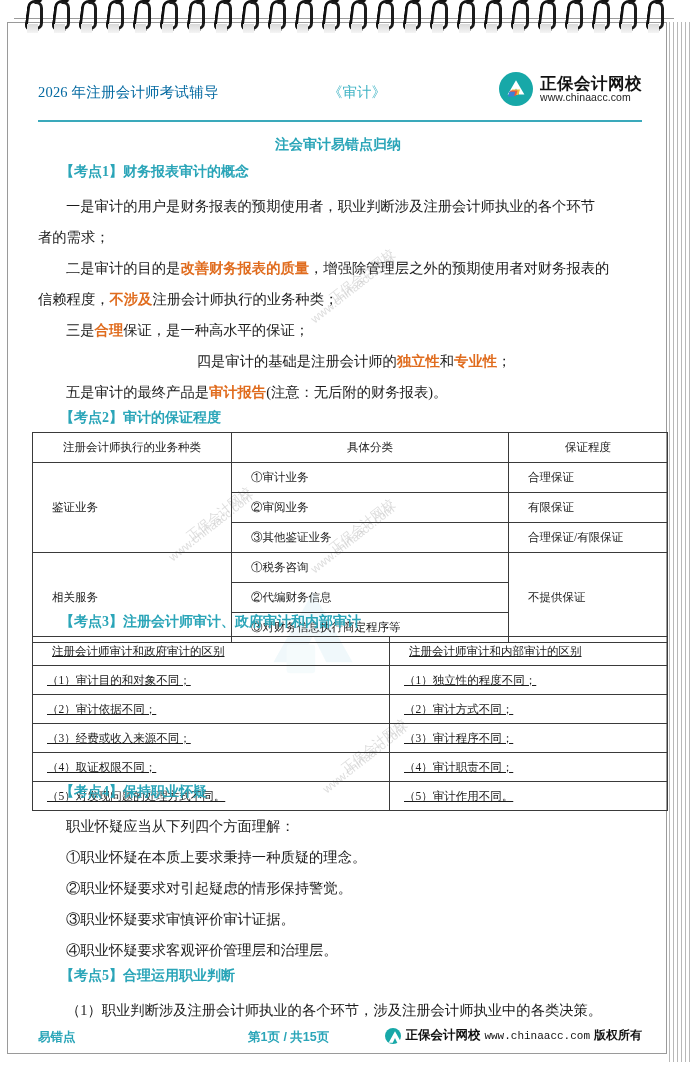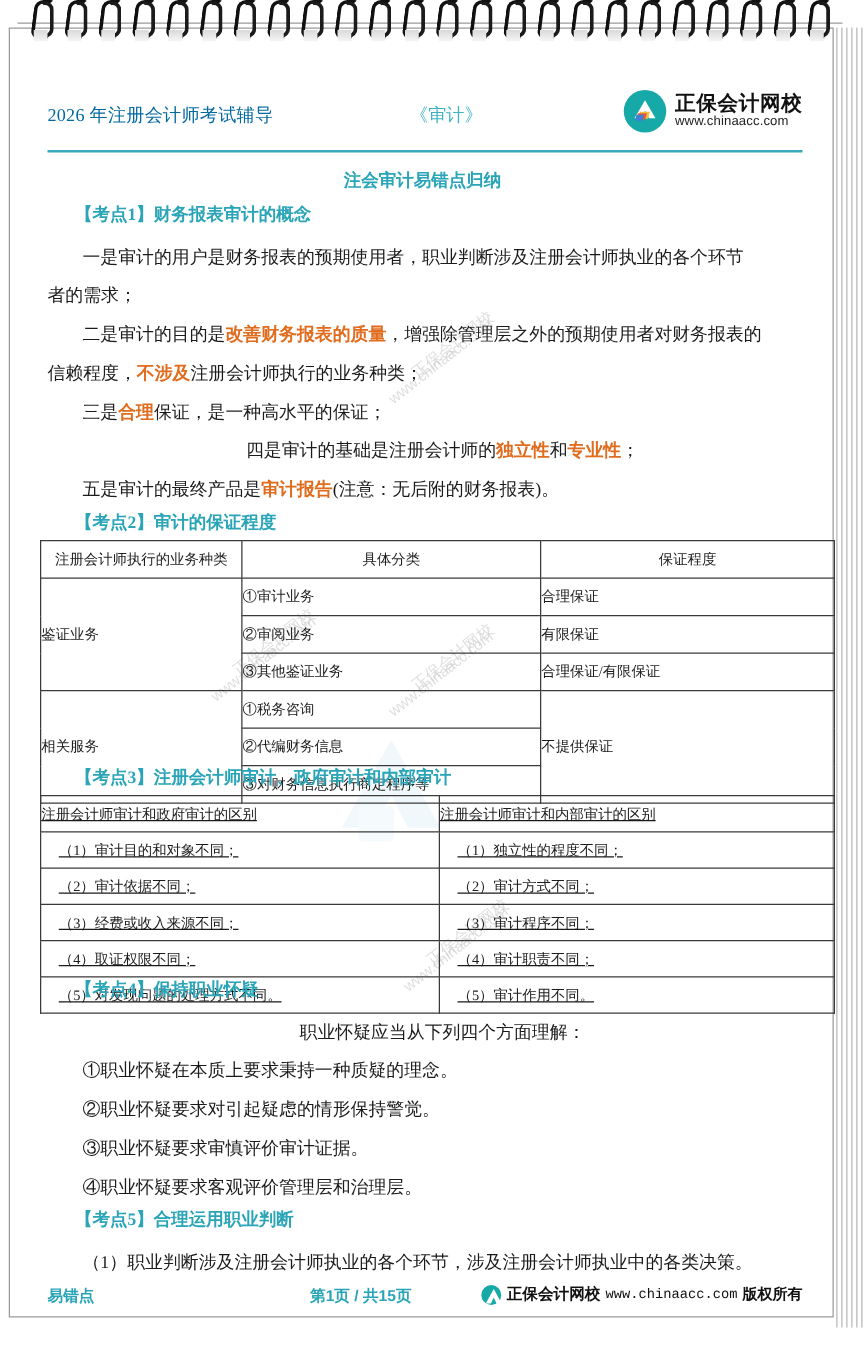--- a/index.html
+++ b/index.html
@@ -92,21 +92,21 @@
   .hl{color:#e06c1e;font-weight:bold;}
 
   
   table.t{
     position:absolute;border-collapse:collapse;
     font-size:11.5px;color:#1b1b1b;
     background:transparent;
   }
   table.t td,table.t th{
     border:1px solid #3a3a3a;
-    padding:4px 0;
+    padding:4px 19px;
     font-weight:normal;
     vertical-align:middle;
     background:transparent;
   }
   table.t th{text-align:center;}
   table.t td.l{text-align:left;}
 
   #tbl2{left:24px;top:409px;width:636px;}
   #tbl2 td,#tbl2 th{height:21px;}
   #tbl3{left:24px;top:613px;width:636px;}
@@ -300,21 +300,21 @@
         </tr>
         <tr>
           <td class="l">（5）对发现问题的处理方式不同。</td>
           <td class="l">（5）审计作用不同。</td>
         </tr>
       </tbody>
         </table>
 
       <div class="kpoint" style="top:760px;">【考点4】保持职业怀疑</div>
 
-      <div class="para" style="top:788px;text-align:center;">
+      <div class="para" style="top:788px;">
         <span>职业怀疑应当从下列四个方面理解：</span>
       </div>
       <div class="para" style="top:819px;">
         <span>①职业怀疑在本质上要求秉持一种质疑的理念。</span>
       </div>
       <div class="para" style="top:850px;">
         <span>②职业怀疑要求对引起疑虑的情形保持警觉。</span>
       </div>
       <div class="para" style="top:881px;">
         <span>③职业怀疑要求审慎评价审计证据。</span>

